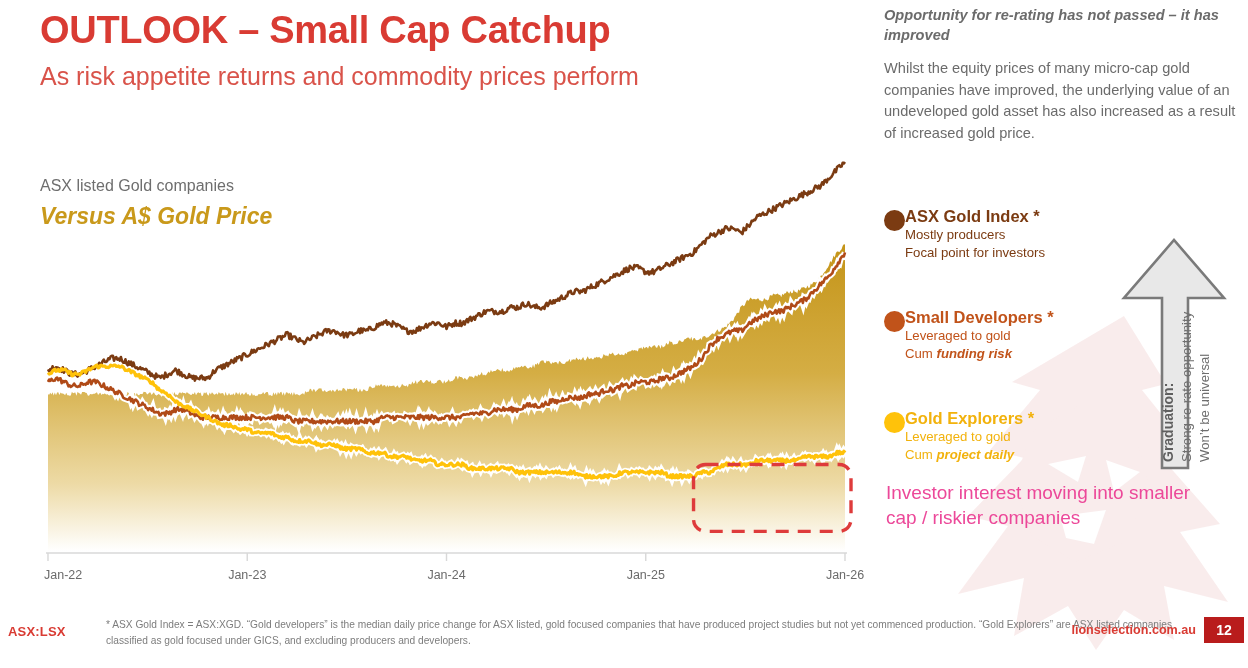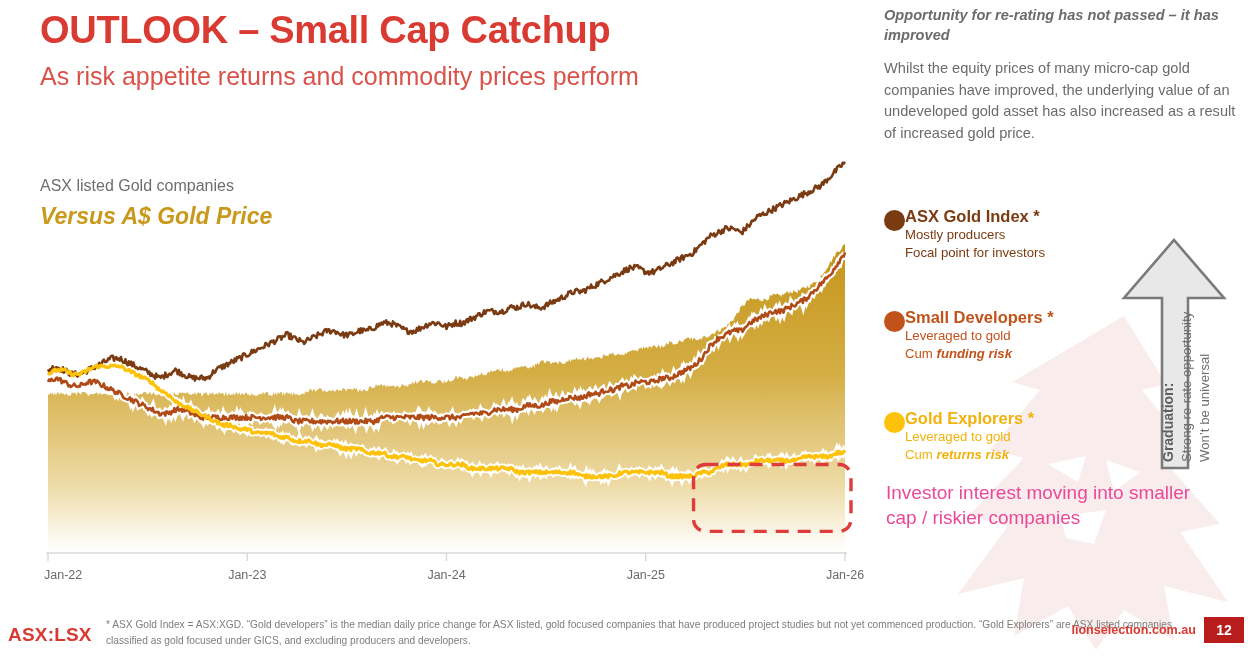--- a/index.html
+++ b/index.html
@@ -48,21 +48,21 @@
             color:#ec4899;line-height:1.33;z-index:2;}
 
   
   #arrow-wrap{position:absolute;left:1118px;top:236px;width:120px;height:234px;z-index:2;}
   .arrow-txt{position:absolute;font-family:"Liberation Sans",sans-serif;
              transform-origin:0 0;transform:rotate(-90deg);white-space:nowrap;
              color:#6e6e6e;font-size:13.2px;}
   .arrow-txt.bold{font-weight:bold;font-size:14px;color:#5f5f5f;}
 
   
-  .asx{position:absolute;left:8px;top:624px;font-size:19px;font-weight:bold;
+  .asx{position:absolute;left:8px;top:624px;font-size:13px;font-weight:bold;
        color:#D93B33;letter-spacing:.2px;z-index:3;}
   .footnote{position:absolute;left:74px;top:617px;width:1076px;font-size:10.2px;
             color:#7d7d7d;line-height:1.52;z-index:3;margin-left:32px;}
   .site{position:absolute;right:52px;top:623px;font-size:12.6px;font-weight:bold;
         color:#D93B33;z-index:3;}
   .pagebadge{position:absolute;right:4px;top:617px;width:40px;height:26px;
              background:#b91c1c;color:#fff;font-size:14px;font-weight:bold;
              display:flex;align-items:center;justify-content:center;z-index:3;}
 </style>
 </head>
@@ -148,21 +148,21 @@
         <span class="lg-line" style="color:#C1531A;display:block">Leveraged to gold</span>
         <span class="lg-line" style="color:#C1531A;display:block"><span>Cum </span><i>funding risk</i></span>
       </span>
     </div>
 
     <div class="legend-item" style="top:409px">
       <span class="dot" style="background:#FFC20A"></span>
       <span>
         <span class="lg-title" style="color:#F2B20C;display:block">Gold Explorers *</span>
         <span class="lg-line" style="color:#F2B20C;display:block">Leveraged to gold</span>
-        <span class="lg-line" style="color:#F2B20C;display:block"><span>Cum </span><i>returns risk</i></span>
+        <span class="lg-line" style="color:#F2B20C;display:block"><span>Cum </span><i>project daily</i></span>
       </span>
     </div>
   </div>
 
   <div id="arrow-wrap">
     <svg width="120" height="234" viewBox="0 0 120 234">
       <path d="M44 232 L44 62 L6 62 L56 4 L106 62 L70 62 L70 232 Z" fill="#E8E8E8" stroke="#7A7A7A" stroke-width="2.6"></path>
     </svg>
     <div class="arrow-txt bold" style="left:42px;top:226px">Graduation:</div>
     <div class="arrow-txt" style="left:61px;top:226px">Strong re-rate opportunity</div>

